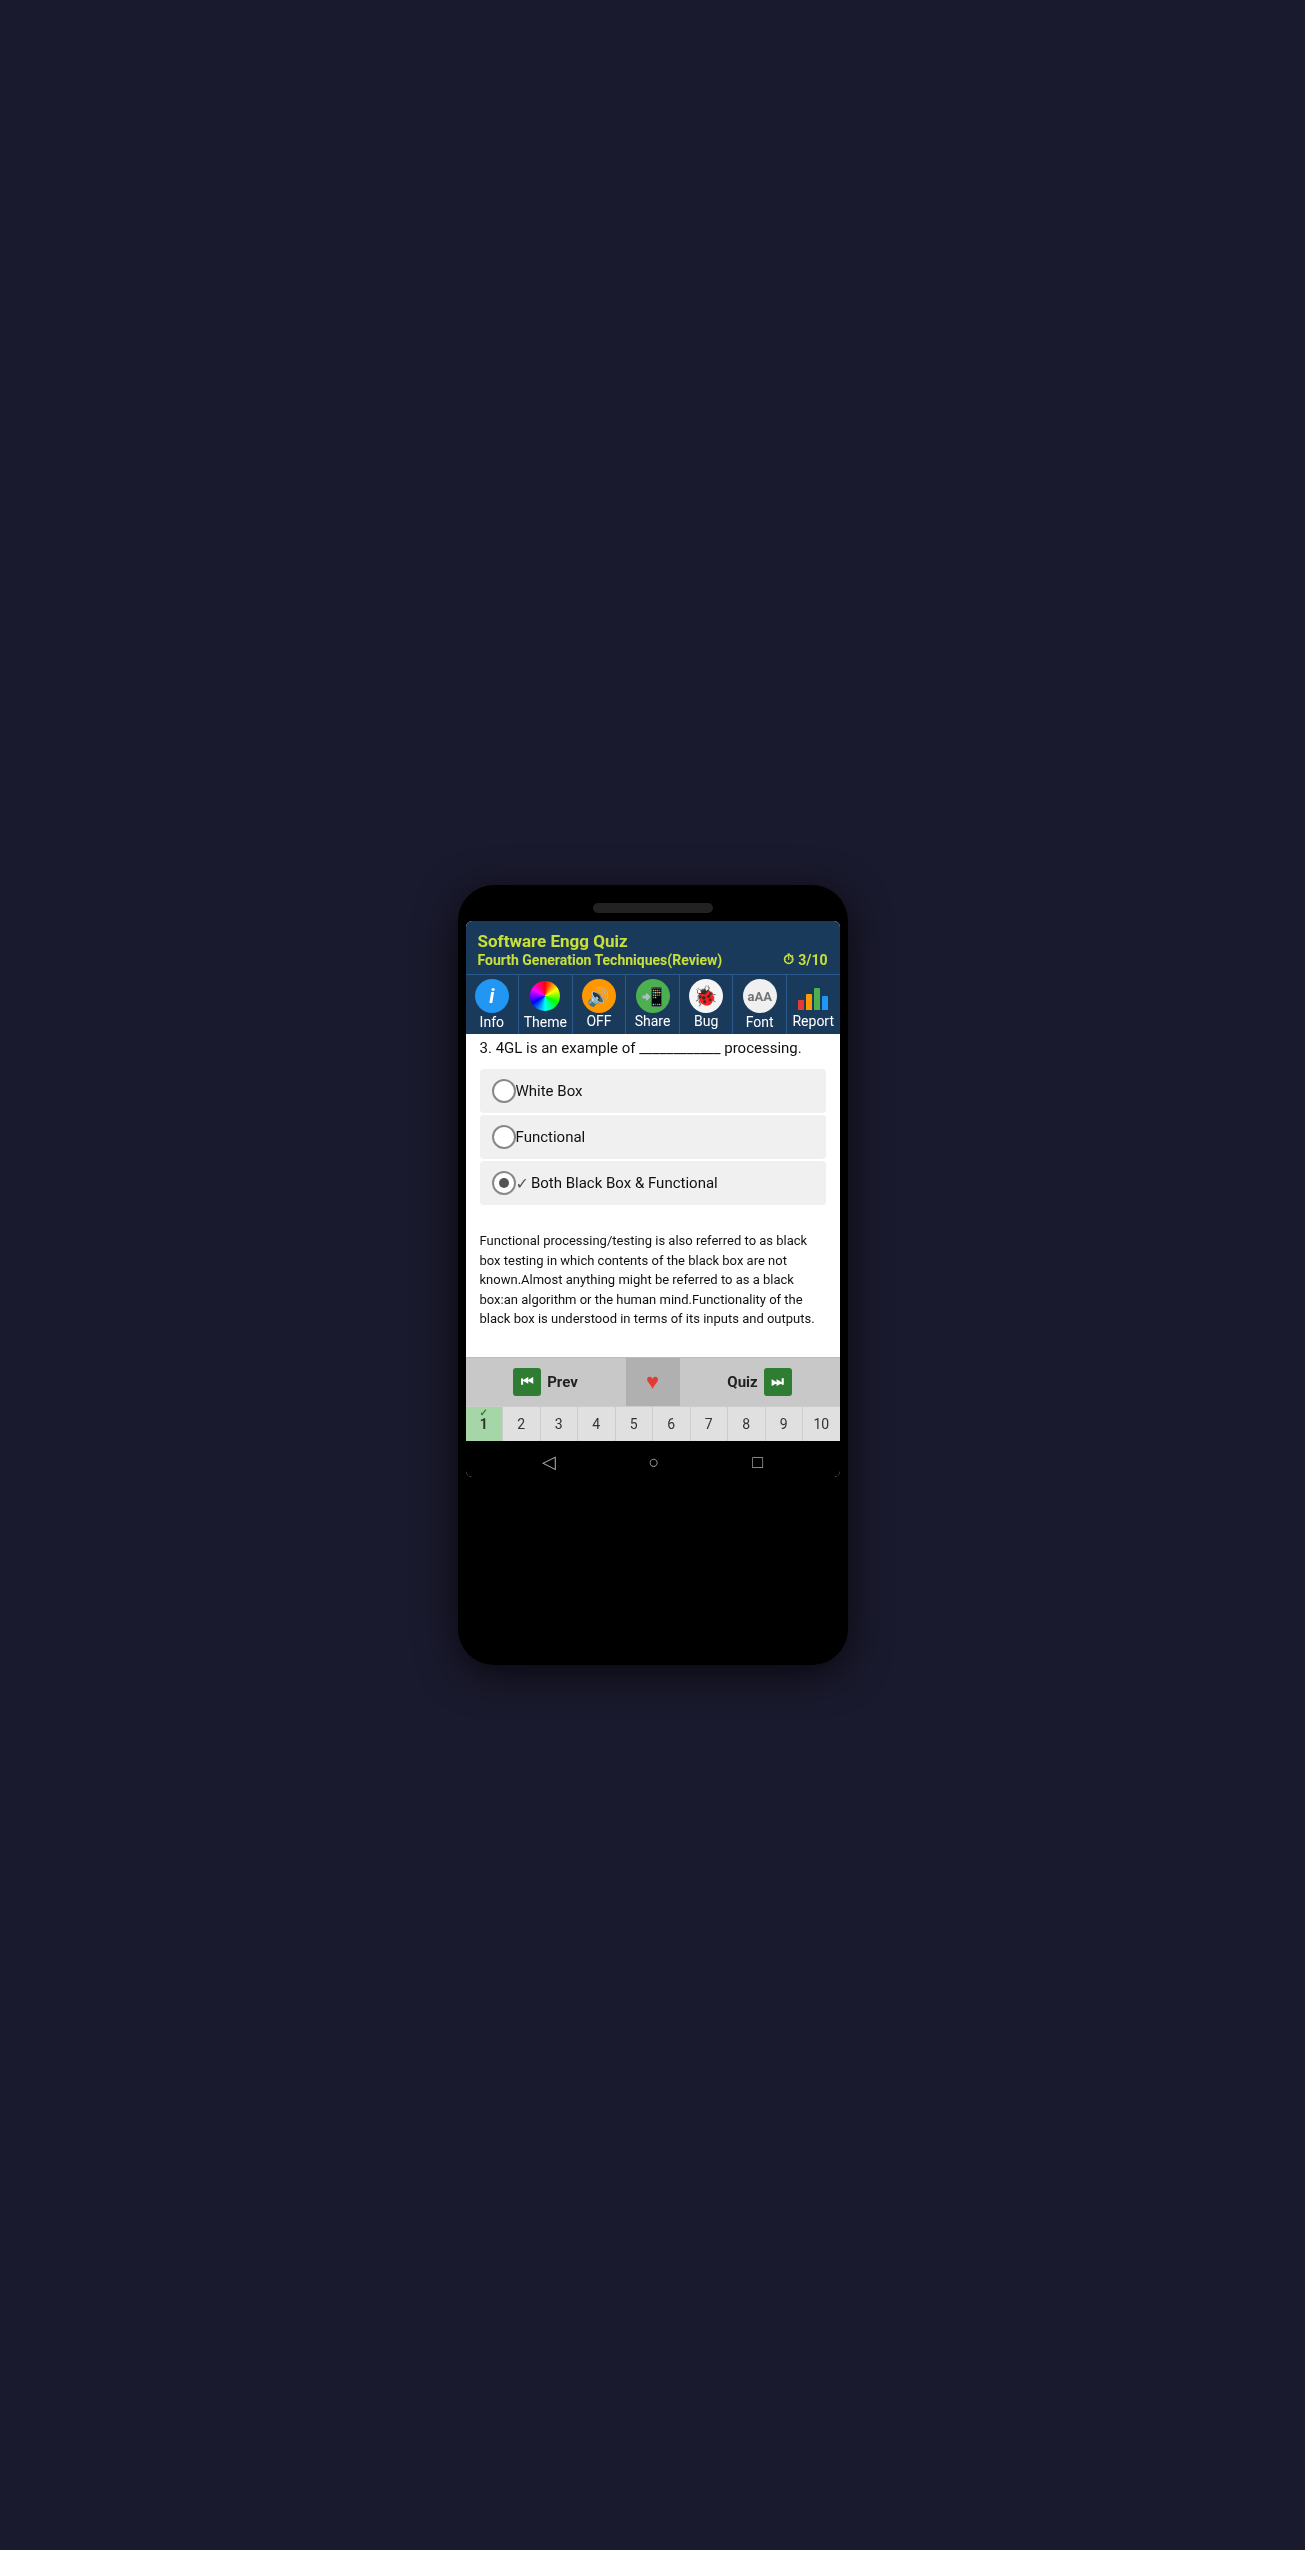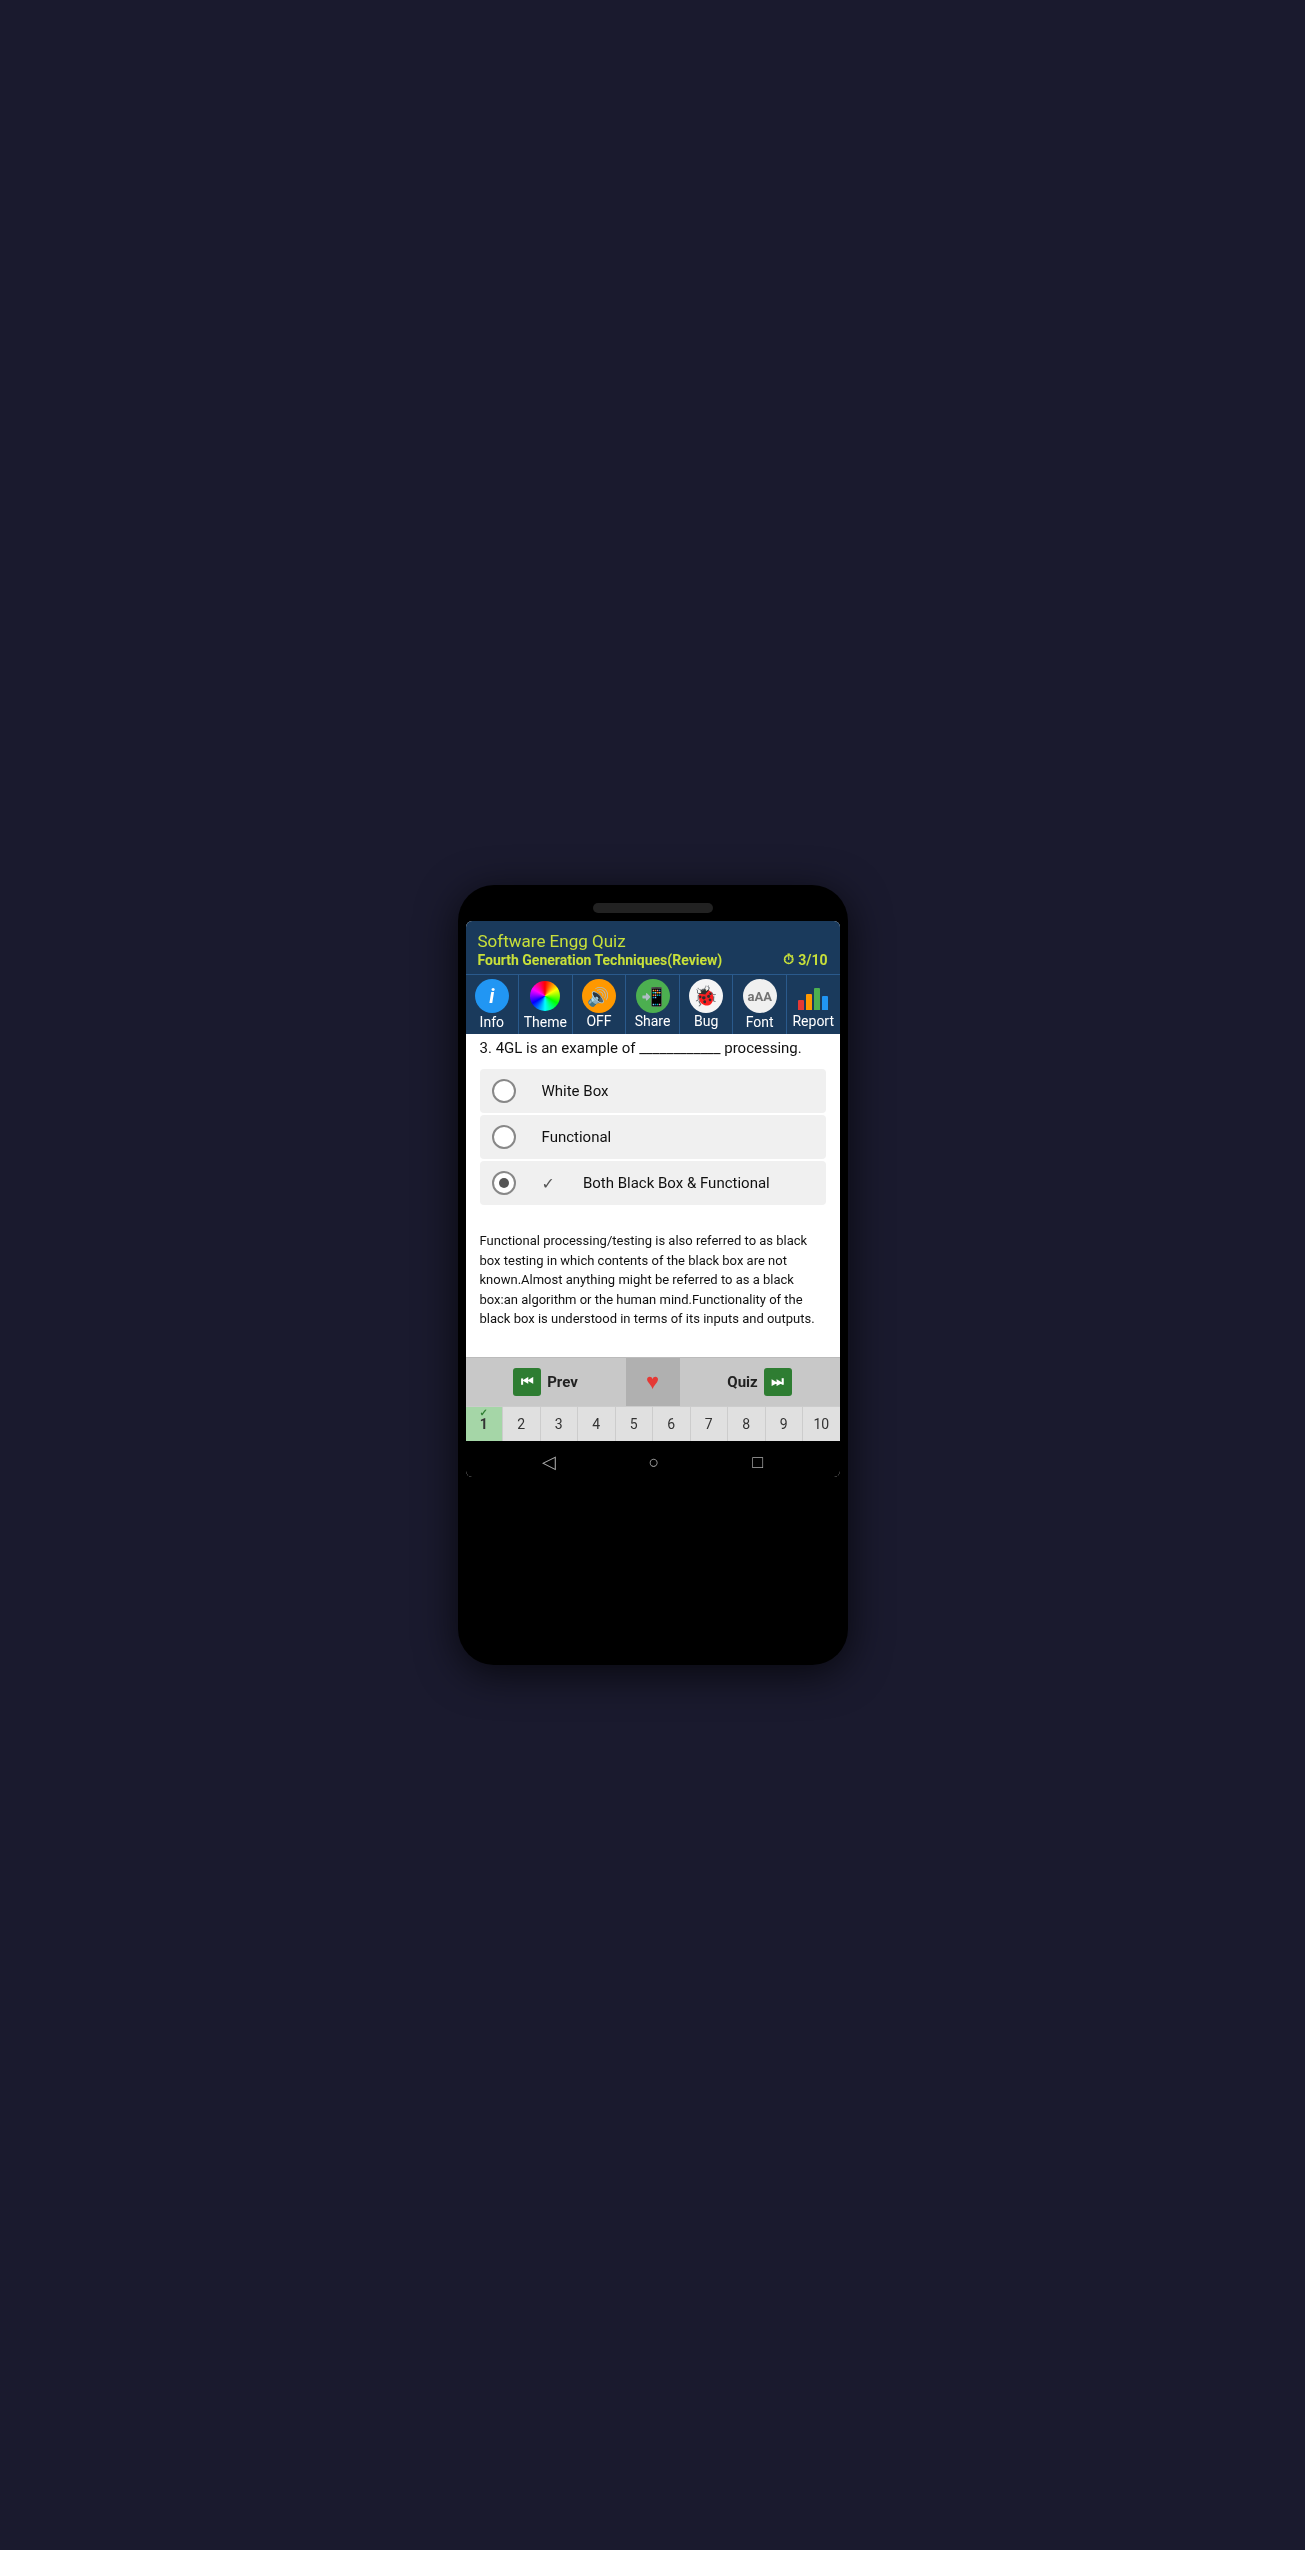--- a/index.html
+++ b/index.html
@@ -33,21 +33,21 @@
       overflow: hidden;
       width: 100%;
     }
     .header {
       background: #1a3a5c;
       padding: 10px 12px 6px 12px;
     }
     .header-title {
       color: #c8e03a;
       font-size: 17px;
-      font-weight: normal;
+      font-weight: bold;
     }
     .header-subtitle {
       color: #c8e03a;
       font-size: 14px;
       font-weight: bold;
       display: flex;
       align-items: center;
       justify-content: space-between;
     }
     .progress-badge {
@@ -106,21 +106,21 @@
       flex-direction: column;
       gap: 2px;
       margin-bottom: 10px;
     }
     .option-row {
       display: flex;
       align-items: center;
       background: #f0f0f0;
       border-radius: 4px;
       padding: 10px 12px;
-      gap: 26px;
+      gap: 0;
       cursor: pointer;
     }
     .option-row.selected {
       background: #f0f0f0;
     }
     .radio-circle {
       width: 24px;
       height: 24px;
       border-radius: 50%;
       border: 2px solid #888;

